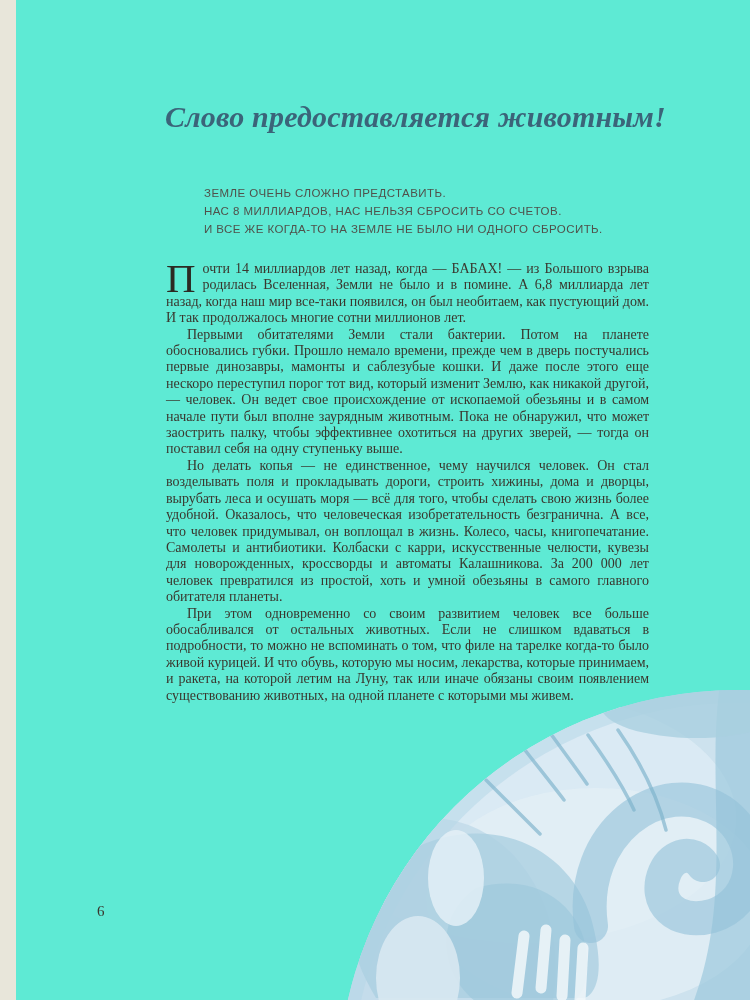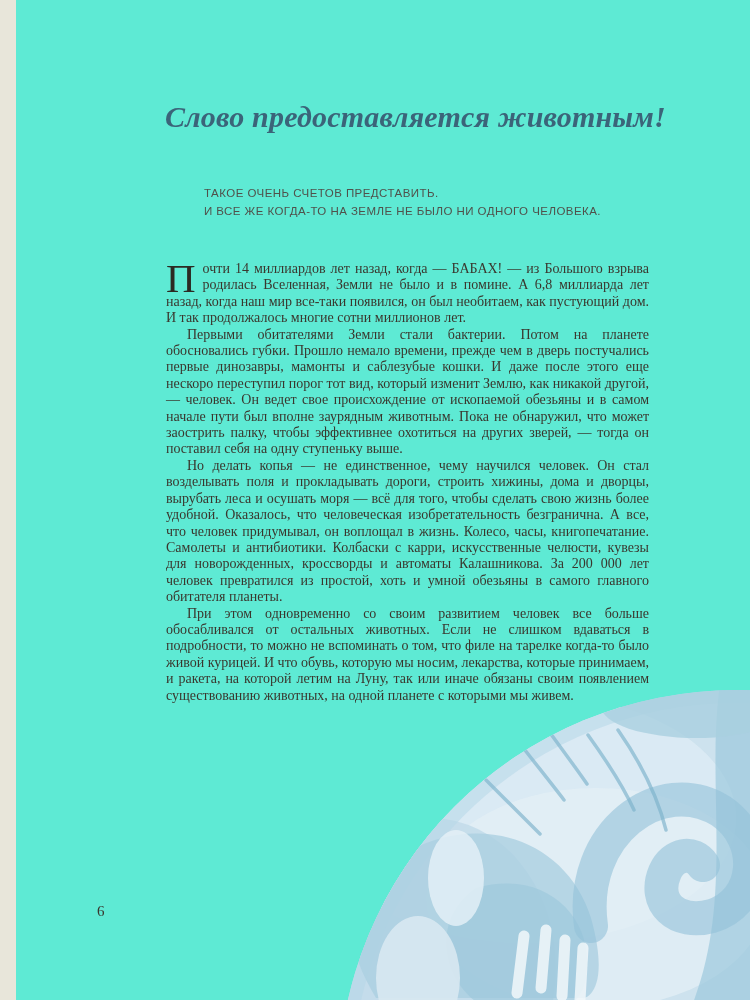--- a/index.html
+++ b/index.html
@@ -75,22 +75,23 @@
   }
 </style>
 </head>
 <body>
 
 <div class="page">
 
   <h1 class="title">Слово предоставляется животным!</h1>
 
   <div class="kicker">
-    <div>ТАКОЕ ОЧЕНЬ СЧЕТОВ ПРЕДСТАВИТЬ.</div>
-    <div>И ВСЕ ЖЕ КОГДА-ТО НА ЗЕМЛЕ НЕ БЫЛО НИ ОДНОГО ЧЕЛОВЕКА.</div>
+    <div>ЗЕМЛЕ ОЧЕНЬ СЛОЖНО ПРЕДСТАВИТЬ.</div>
+    <div>НАС 8 МИЛЛИАРДОВ, НАС НЕЛЬЗЯ СБРОСИТЬ СО СЧЕТОВ.</div>
+    <div>И ВСЕ ЖЕ КОГДА-ТО НА ЗЕМЛЕ НЕ БЫЛО НИ ОДНОГО СБРОСИТЬ.</div>
   </div>
 
   <div class="bodytext">
     <p><span class="dropcap">П</span><span>очти 14 миллиардов лет назад, когда — БАБАХ! — из Большого взрыва родилась Вселенная, Земли не было и в помине. А 6,8 миллиарда лет назад, когда наш мир все-таки появился, он был необитаем, как пустующий дом. И так продолжалось многие сотни миллионов лет.</span></p>
     <p class="indent">Первыми обитателями Земли стали бактерии. Потом на планете обосновались губки. Прошло немало времени, прежде чем в дверь постучались первые динозавры, мамонты и саблезубые кошки. И даже после этого еще нескоро переступил порог тот вид, который изменит Землю, как никакой другой, — человек. Он ведет свое происхождение от ископаемой обезьяны и в самом начале пути был вполне заурядным животным. Пока не обнаружил, что может заострить палку, чтобы эффективнее охотиться на других зверей, — тогда он поставил себя на одну ступеньку выше.</p>
     <p class="indent">Но делать копья — не единственное, чему научился человек. Он стал возделывать поля и прокладывать дороги, строить хижины, дома и дворцы, вырубать леса и осушать моря — всё для того, чтобы сделать свою жизнь более удобной. Оказалось, что человеческая изобретательность безгранична. А все, что человек придумывал, он воплощал в жизнь. Колесо, часы, книгопечатание. Самолеты и антибиотики. Колбаски с карри, искусственные челюсти, кувезы для новорожденных, кроссворды и автоматы Калашникова. За 200 000 лет человек превратился из простой, хоть и умной обезьяны в самого главного обитателя планеты.</p>
     <p class="indent">При этом одновременно со своим развитием человек все больше обосабливался от остальных животных. Если не слишком вдаваться в подробности, то можно не вспоминать о том, что филе на тарелке когда-то было живой курицей. И что обувь, которую мы носим, лекарства, которые принимаем, и ракета, на которой летим на Луну, так или иначе обязаны своим появлением существованию животных, на одной планете с которыми мы живем.</p>
   </div>
 
   <div class="pagenum">6</div>

